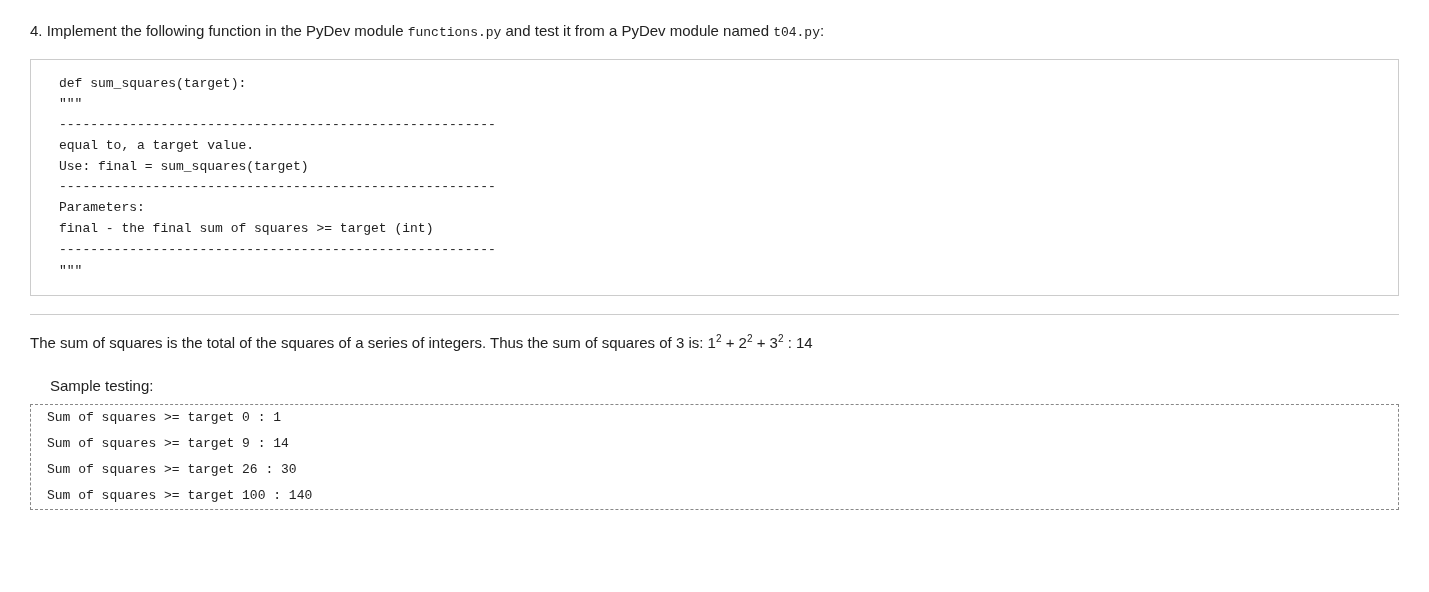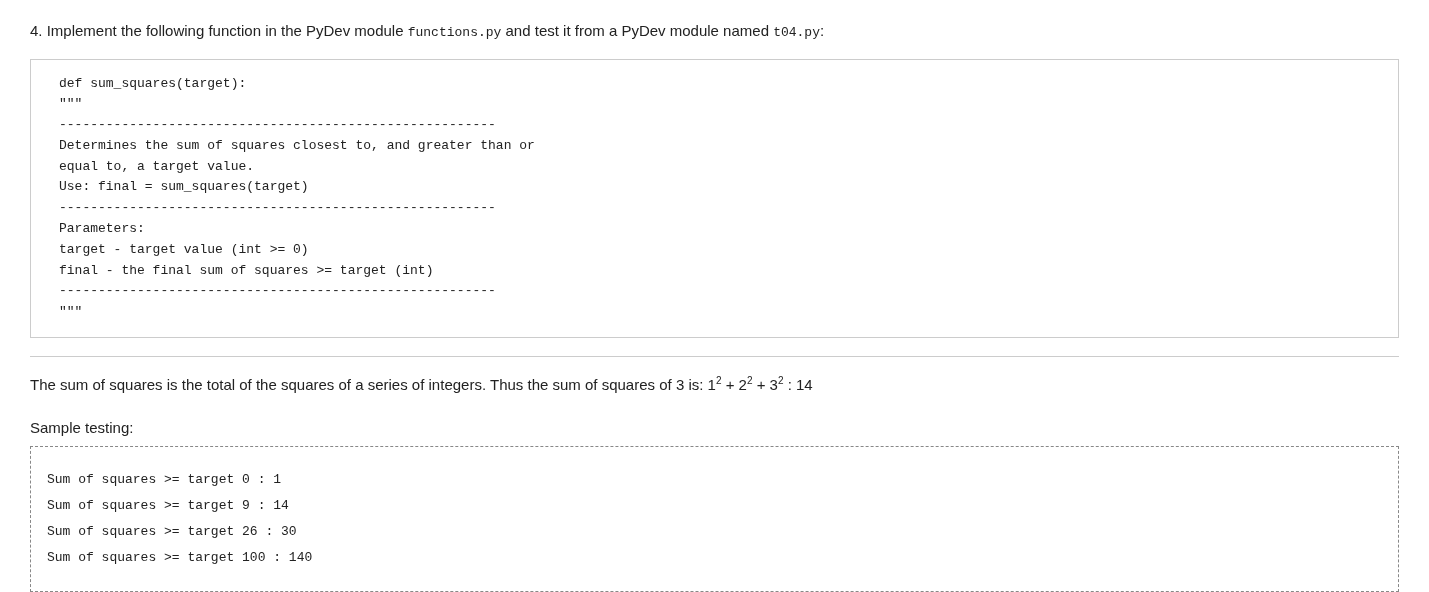--- a/index.html
+++ b/index.html
@@ -43,25 +43,26 @@
     .description-text {
       font-size: 15px;
       margin-bottom: 22px;
       line-height: 1.6;
     }
 
     .sample-label {
       font-size: 15px;
       font-weight: normal;
       margin-bottom: 10px;
+      margin-left: 20px;
     }
 
     .sample-output {
       border: 1px dashed #888;
-      padding: 20px 16px;
+      padding: 0 16px;
       font-family: 'Courier New', monospace;
       font-size: 13px;
       line-height: 2;
       margin-bottom: 28px;
       color: #222;
     }
 
     sup {
       font-size: 10px;
       vertical-align: super;
@@ -81,26 +82,24 @@
   <span>Implement the following function in the PyDev module</span>
   <code>functions.py</code>
   <span>and test it from a PyDev module named</span>
   <code>t04.py</code><span>:</span>
 </p>
 
 <div class="code-block">
   <div>def sum_squares(target):</div>
   <div>    """</div>
   <div>    --------------------------------------------------------</div>
-  <div>    Determines the sum of squares closest to, and greater than or</div>
   <div>    equal to, a target value.</div>
   <div>    Use: final = sum_squares(target)</div>
   <div>    --------------------------------------------------------</div>
   <div>    Parameters:</div>
-  <div>        target - target value (int &gt;= 0)</div>
   <div>        final - the final sum of squares &gt;= target (int)</div>
   <div>    --------------------------------------------------------</div>
   <div>    """</div>
 </div>
 
 <hr>
 
 <p class="description-text">
   <span>The sum of squares is the total of the squares of a series of integers. Thus the sum of squares of 3 is: 1</span><sup>2</sup><span> + 2</span><sup>2</sup><span> + 3</span><sup>2</sup><span> : 14</span>
 </p>

